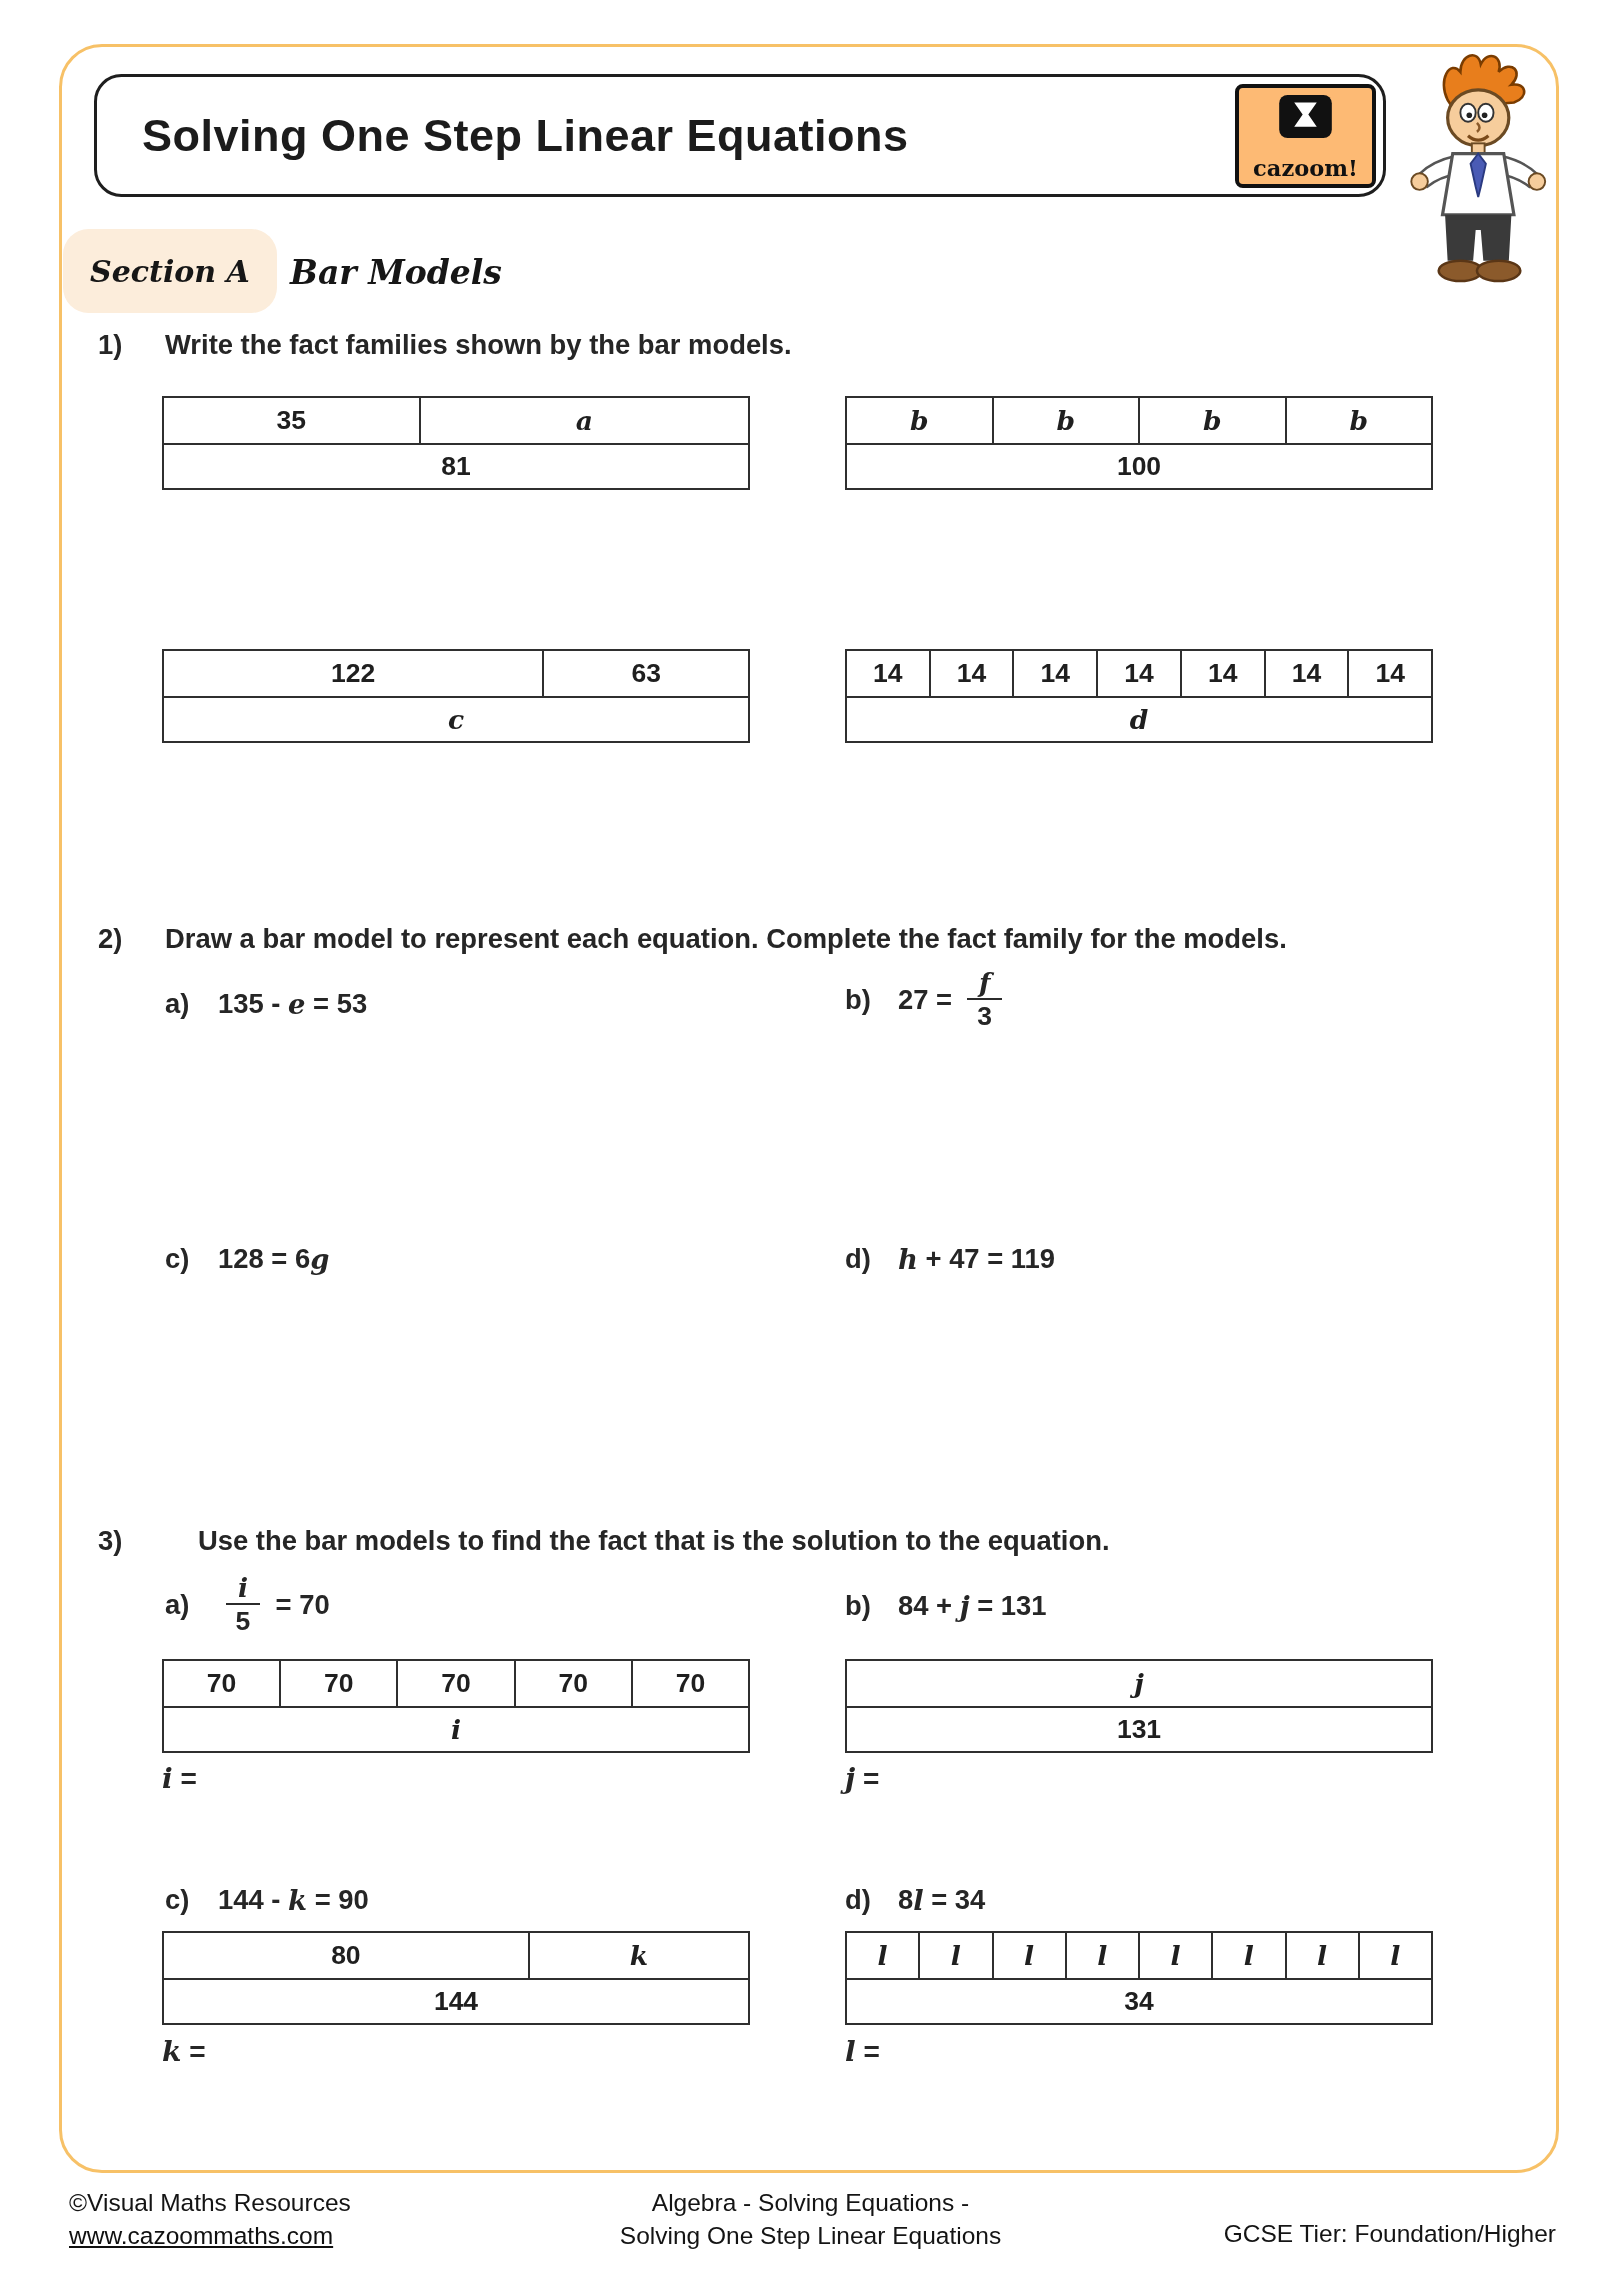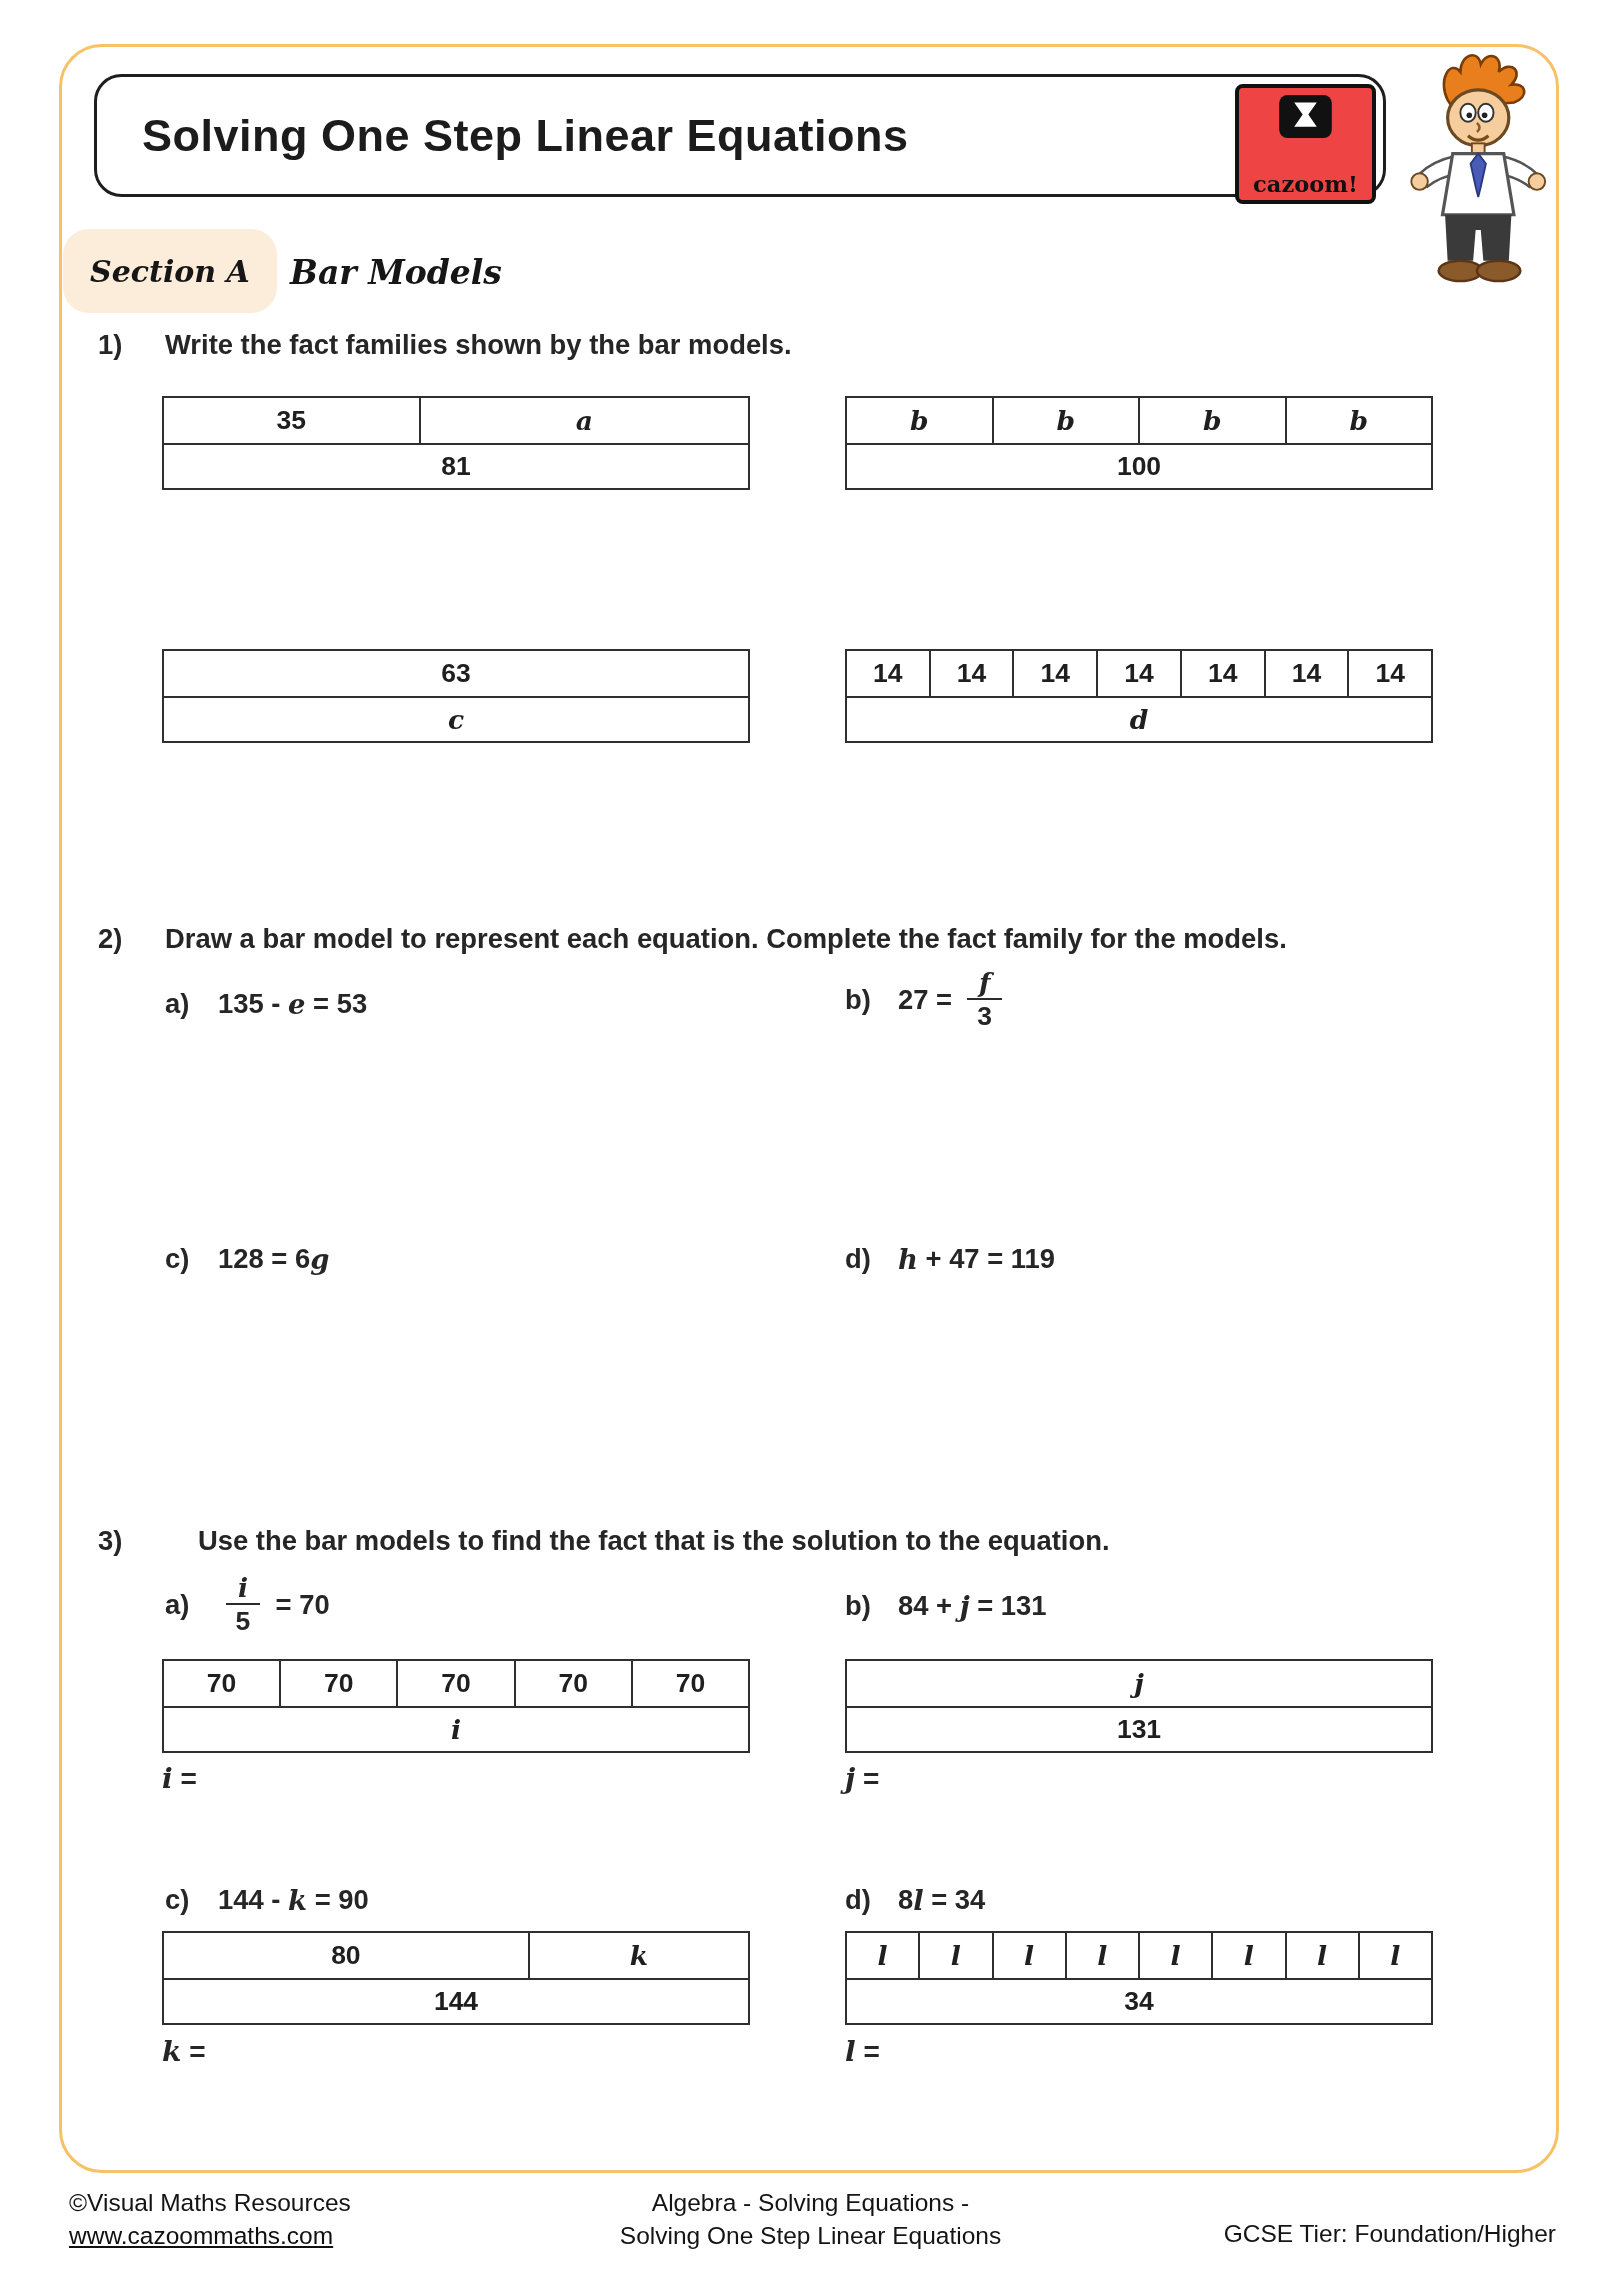--- a/index.html
+++ b/index.html
@@ -17,22 +17,22 @@
     position:absolute;left:59px;top:44px;width:1500px;height:2129px;
     border:3.9px solid var(--border-yellow);border-radius:43px;
   }
   .title-card{
     position:absolute;left:94px;top:74px;width:1292px;height:123px;
     border:3.9px solid #1e1e1e;border-radius:27.4px;background:#fff;
     display:flex;align-items:center;padding-left:45px;
   }
   .page-title{font-size:45px;font-weight:bold;color:#1c1c1c;letter-spacing:0.5px;}
   .logo{
-    position:absolute;left:1235px;top:84px;width:141px;height:120px;
-    border:4.9px solid #111;border-radius:7.8px;background:#ef4444;
+    position:absolute;left:1235px;top:84px;width:141px;height:104px;
+    border:4.9px solid #111;border-radius:7.8px;background:#fdba74;
     display:flex;flex-direction:column;align-items:center;justify-content:space-between;
     padding:4.9px 3.9px 3.9px 3.9px;
   }
   .logo-text{font-family:"DejaVu Serif",serif;font-weight:bold;font-size:22.5px;color:#111;line-height:23.5px;}
   .mascot{position:absolute;left:1396px;top:49px;width:167px;height:255px;}
   .section-pill{
     position:absolute;left:63px;top:229px;width:214px;height:84px;
     background:var(--section-bg);border-radius:25.5px;
     display:flex;align-items:center;justify-content:center;
   }
@@ -128,20 +128,21 @@
     <div class="bm-cell var" style="flex:1;">b</div>
     <div class="bm-cell var" style="flex:1;">b</div>
   </div>
   <div class="bm-row">
     <div class="bm-cell" style="flex:1;">100</div>
   </div>
 </div>
 
 <div class="bm" style="left:162px;top:637px;">
   <div class="bm-row">
+    <div class="bm-cell" style="flex:65;">122</div>
     <div class="bm-cell" style="flex:35;">63</div>
   </div>
   <div class="bm-row">
     <div class="bm-cell var" style="flex:1;">c</div>
   </div>
 </div>
 
 <div class="bm" style="left:845px;top:637px;">
   <div class="bm-row">
     <div class="bm-cell" style="flex:1;">14</div>

